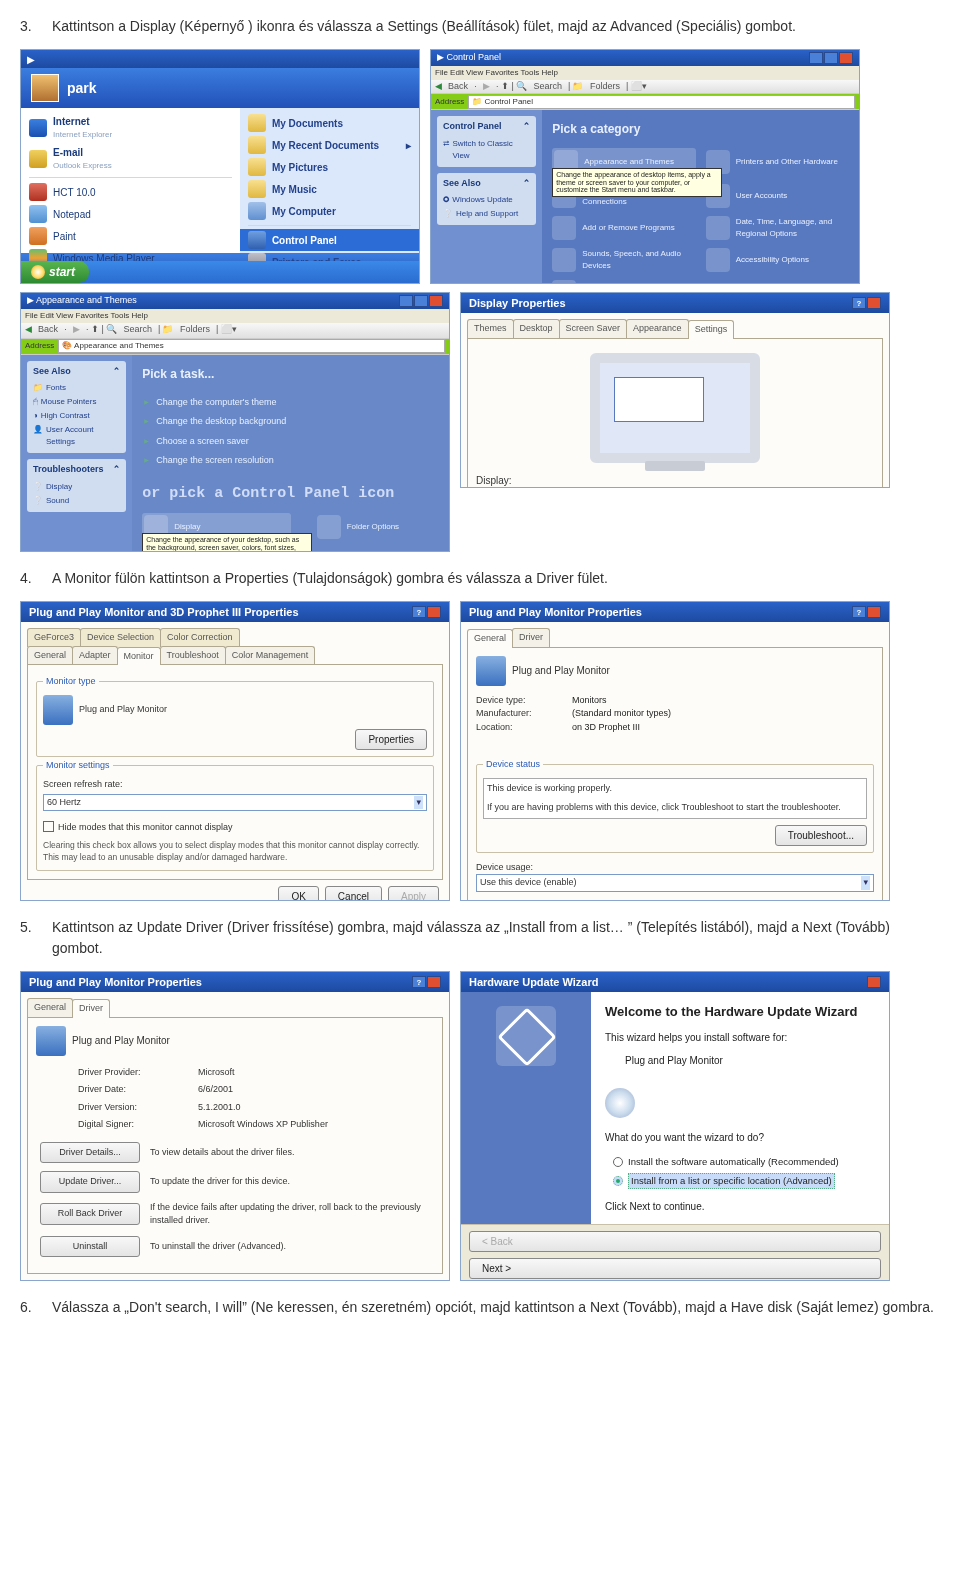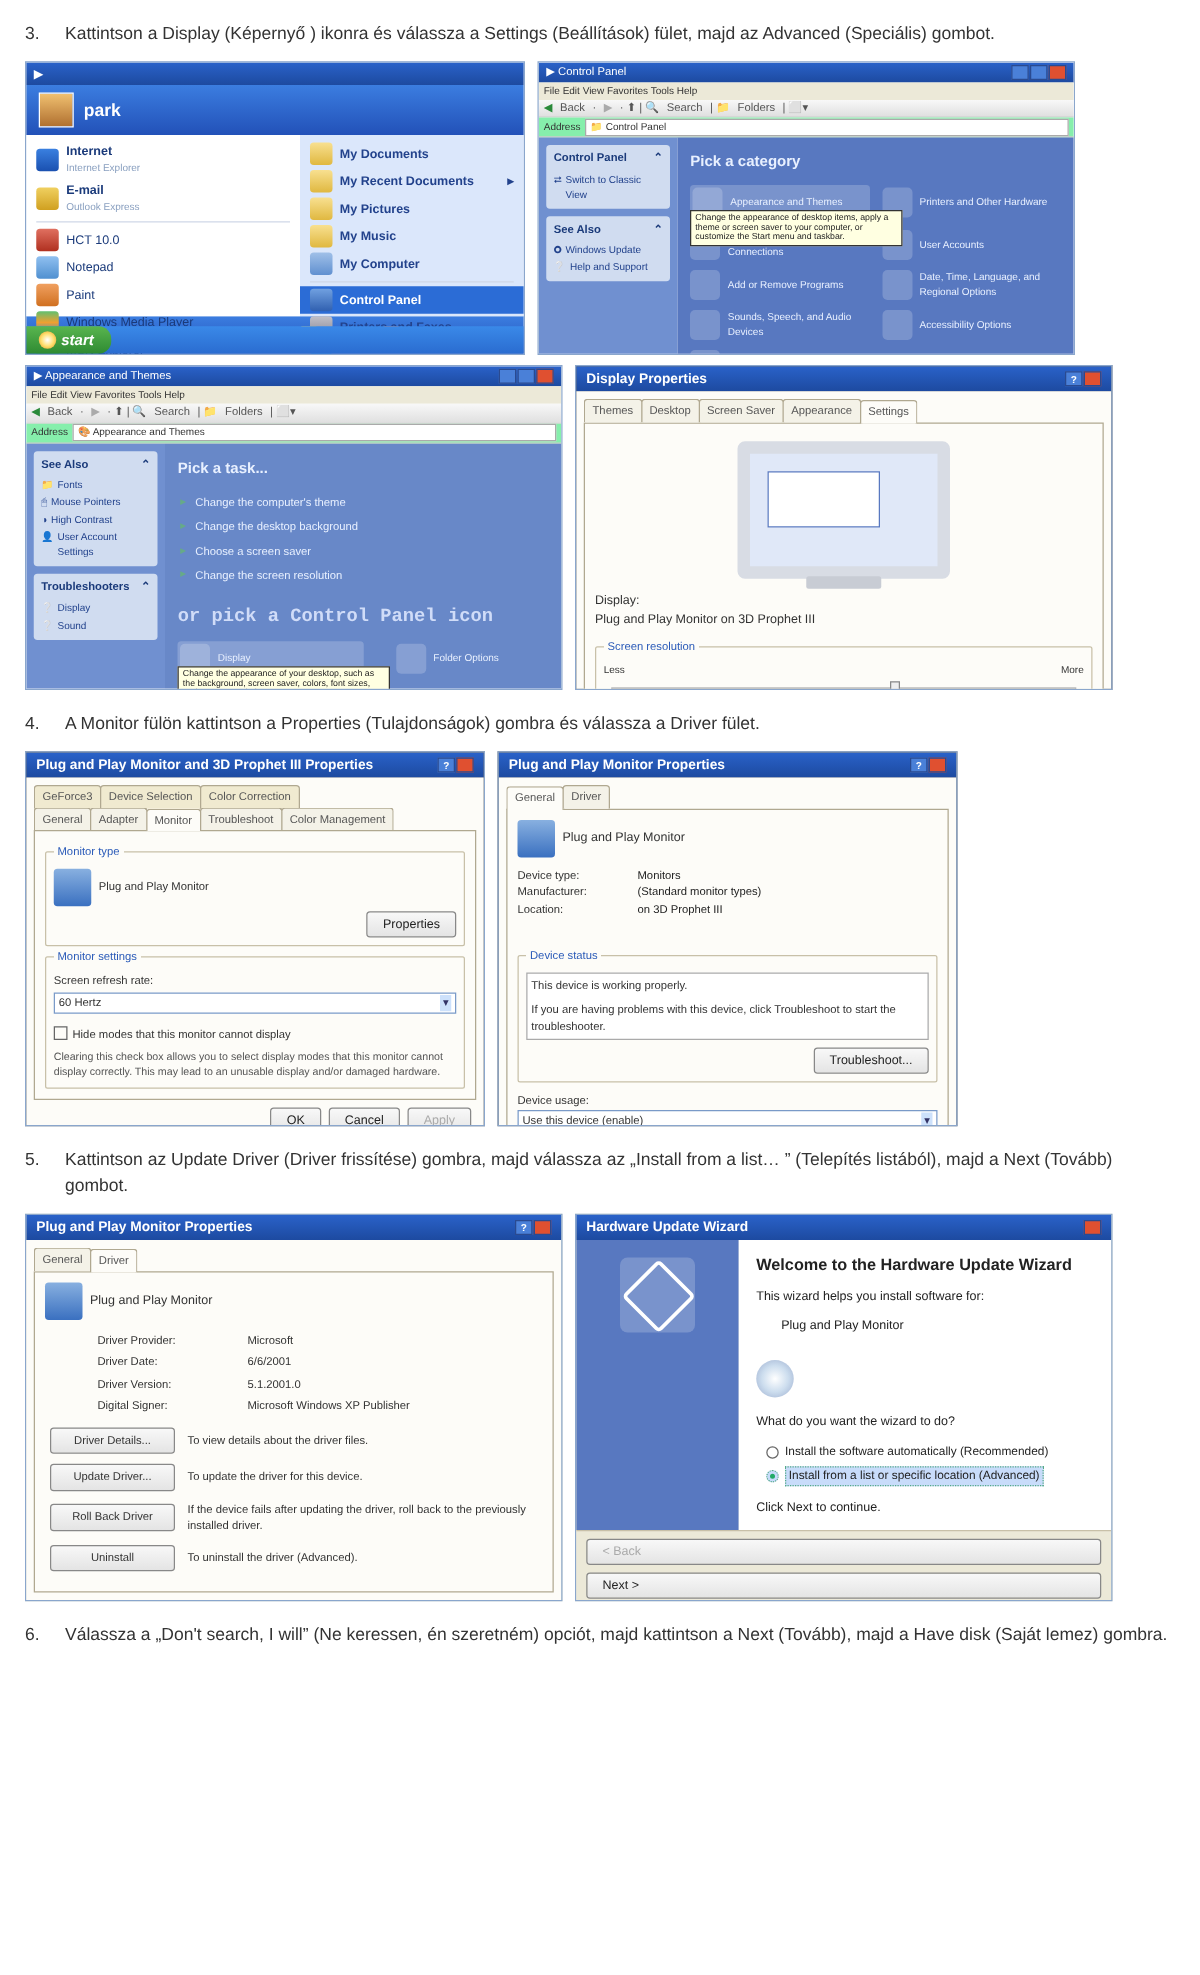--- a/index.html
+++ b/index.html
@@ -43,41 +43,41 @@
   .startglobe { width:14px; height:14px; background: radial-gradient(#fff,#ffe070,#e09020); border-radius:50%; }
 
   
   .cpwin { background:#fff; display:flex; flex-direction:column; height:100%; }
   .cp-title { height:16px; background: linear-gradient(#2a62c9,#1d4aa0); color:#fff; font-size:9px; padding:1px 6px; display:flex; align-items:center; justify-content:space-between; }
   .cp-wbtns { display:flex; gap:1px; }
   .cp-wbtn { width:14px; height:12px; background:#4a80d8; border:1px solid #2a4a90; }
   .cp-wbtn.close { background:#e05030; }
   .cp-menu { height:14px; background:#ece9d8; font-size:8px; color:#333; padding:1px 4px; }
   .cp-tool { height:22px; background: linear-gradient(#f8f8f8,#e0e0e0); border-bottom:1px solid #ccc; display:flex; align-items:center; gap:6px; padding:0 4px; font-size:9px; color:#555; }
-  .cp-addr { height:16px; background:#86efac; border-bottom:1px solid #ccc; font-size:8px; padding:1px 4px; display:flex; align-items:center; gap:4px; }
+  .cp-addr { height:16px; background:#84cc16; border-bottom:1px solid #ccc; font-size:8px; padding:1px 4px; display:flex; align-items:center; gap:4px; }
   .cp-body { flex:1; display:flex; }
   .cp-side { width:26%; background:#7090d0; padding:6px; }
   .cp-side-box { background:#d0dcf0; border-radius:3px; padding:4px 6px; margin-bottom:6px; font-size:8px; color:#234; }
   .cp-side-box .hdr { font-weight:bold; color:#1a3a7a; font-size:9px; margin-bottom:3px; display:flex; justify-content:space-between; }
   .cp-side-box .itm { color:#22428c; padding:1px 0; display:flex; gap:3px; }
   .cp-main { flex:1; background:#5878c0; padding:10px; color:#fff; }
   .cp-main.light { background:#6888c8; }
   .cp-mainhdr { font-size:12px; font-weight:bold; margin-bottom:10px; color:#e8f0ff; }
   .cp-grid { display:grid; grid-template-columns:1fr 1fr; gap:8px 10px; }
   .cp-cat { display:flex; gap:6px; font-size:8px; color:#e8f0ff; align-items:center; }
   .cp-cat .ci { width:24px; height:24px; flex:0 0 24px; background:rgba(255,255,255,0.2); border-radius:4px; }
   .cp-cat.hl { background:rgba(255,255,255,0.2); border-radius:3px; padding:2px; position:relative; }
   .tooltip { position:absolute; background:#ffffe1; border:1px solid #333; color:#222; font-size:7px; padding:2px 3px; top:20px; left:0; width:170px; line-height:1.1; }
   .cp-task { font-size:9px; color:#e8f0ff; padding:3px 0 3px 14px; position:relative; }
   .cp-task::before { content:"▶"; font-size:6px; position:absolute; left:2px; top:5px; color:#6a8; }
   .cp-or { font-size:15px; font-weight:bold; color:#d0dcf8; margin:12px 0 8px;font-family:Liberation Mono, monospace; }
 
   
   .r2a { width:430px; height:260px; }
-  .r2b { width:430px; height:260px; background:#737373; }
+  .r2b { width:430px; height:196px; background:#a16207; }
   
   .dlg { display:flex; flex-direction:column; height:100%; font-size:10px; }
   .dlg-title { height:20px; background: linear-gradient(#2a62c9,#1d4aa0); color:#fff; font-weight:bold; font-size:11px; padding:2px 8px; display:flex; justify-content:space-between; align-items:center; }
   .dlg-body { flex:1; background:#fdfcf8; padding:6px; }
   .tabs { display:flex; font-size:9px; }
   .tab { background:#f4f2e8; border:1px solid #b0a890; border-bottom:none; padding:2px 6px; margin-right:-1px; border-radius:3px 3px 0 0; color:#555; }
   .tab.active { background:#fdfcf8; position:relative; top:1px; }
   .tabpanel { border:1px solid #b0a890; padding:8px; background:#fdfcf8; }
   .monitor-ill { width:170px; height:110px; margin:6px auto 10px; background:#e0e8f8; border:10px solid #d8dce4; border-radius:6px; position:relative; }
   .monitor-ill::after { content:""; position:absolute; bottom:-18px; left:50%; transform:translateX(-50%); width:60px; height:10px; background:#c8ccd4; border-radius:2px; }
@@ -89,21 +89,21 @@
   .slider { height:4px; background:#ddd; border:1px solid #aaa; position:relative; margin:8px 6px 4px; }
   .slider .thumb { position:absolute; width:8px; height:14px; background:#eee; border:1px solid #888; top:-6px; left:60%; }
   .colorbar { height:12px; background: linear-gradient(90deg,#f00,#ff0,#0f0,#0ff,#00f,#f0f,#f00); border:1px solid #aaa; margin-top:4px; }
   .selectbox { border:1px solid #7a9ac8; background:#fff; padding:1px 3px; font-size:9px; display:flex; justify-content:space-between; align-items:center; }
   .selectbox::after { content:"▾"; color:#336; background:#cde1fb; padding:0 2px; margin-left:4px; }
   .dlg-btns { display:flex; justify-content:flex-end; gap:6px; padding:6px 4px 4px; }
   .btn { background: linear-gradient(#f8f8f8,#e4e4e4); border:1px solid #888; border-radius:3px; padding:2px 12px; font-size:10px; color:#222; }
   .btn.disabled { color:#aaa; }
 
   
-  .r3a, .r3b { width:368px; height:300px; background:#737373; }
+  .r3a, .r3b { width:430px; height:300px; background:#a21caf; }
   .row { display:flex; gap:6px; font-size:9px; align-items:center; }
   .label { width:90px; color:#333; }
   .val { color:#222; }
   .checkbox { display:flex; align-items:start; gap:4px; font-size:9px; color:#333; }
   .smalltxt { font-size:8.5px; color:#555; margin-top:4px; }
   .devicon { width:30px; height:30px; background:linear-gradient(#88b0e0,#3a70c0); border-radius:3px; flex:0 0 30px; }
   .txtarea { border:1px solid #aaa; background:#fff; font-size:9px; padding:3px; min-height:40px; }
 
   
   .r4a, .r4b { width:430px; height:310px; background:#ece9d8; }

